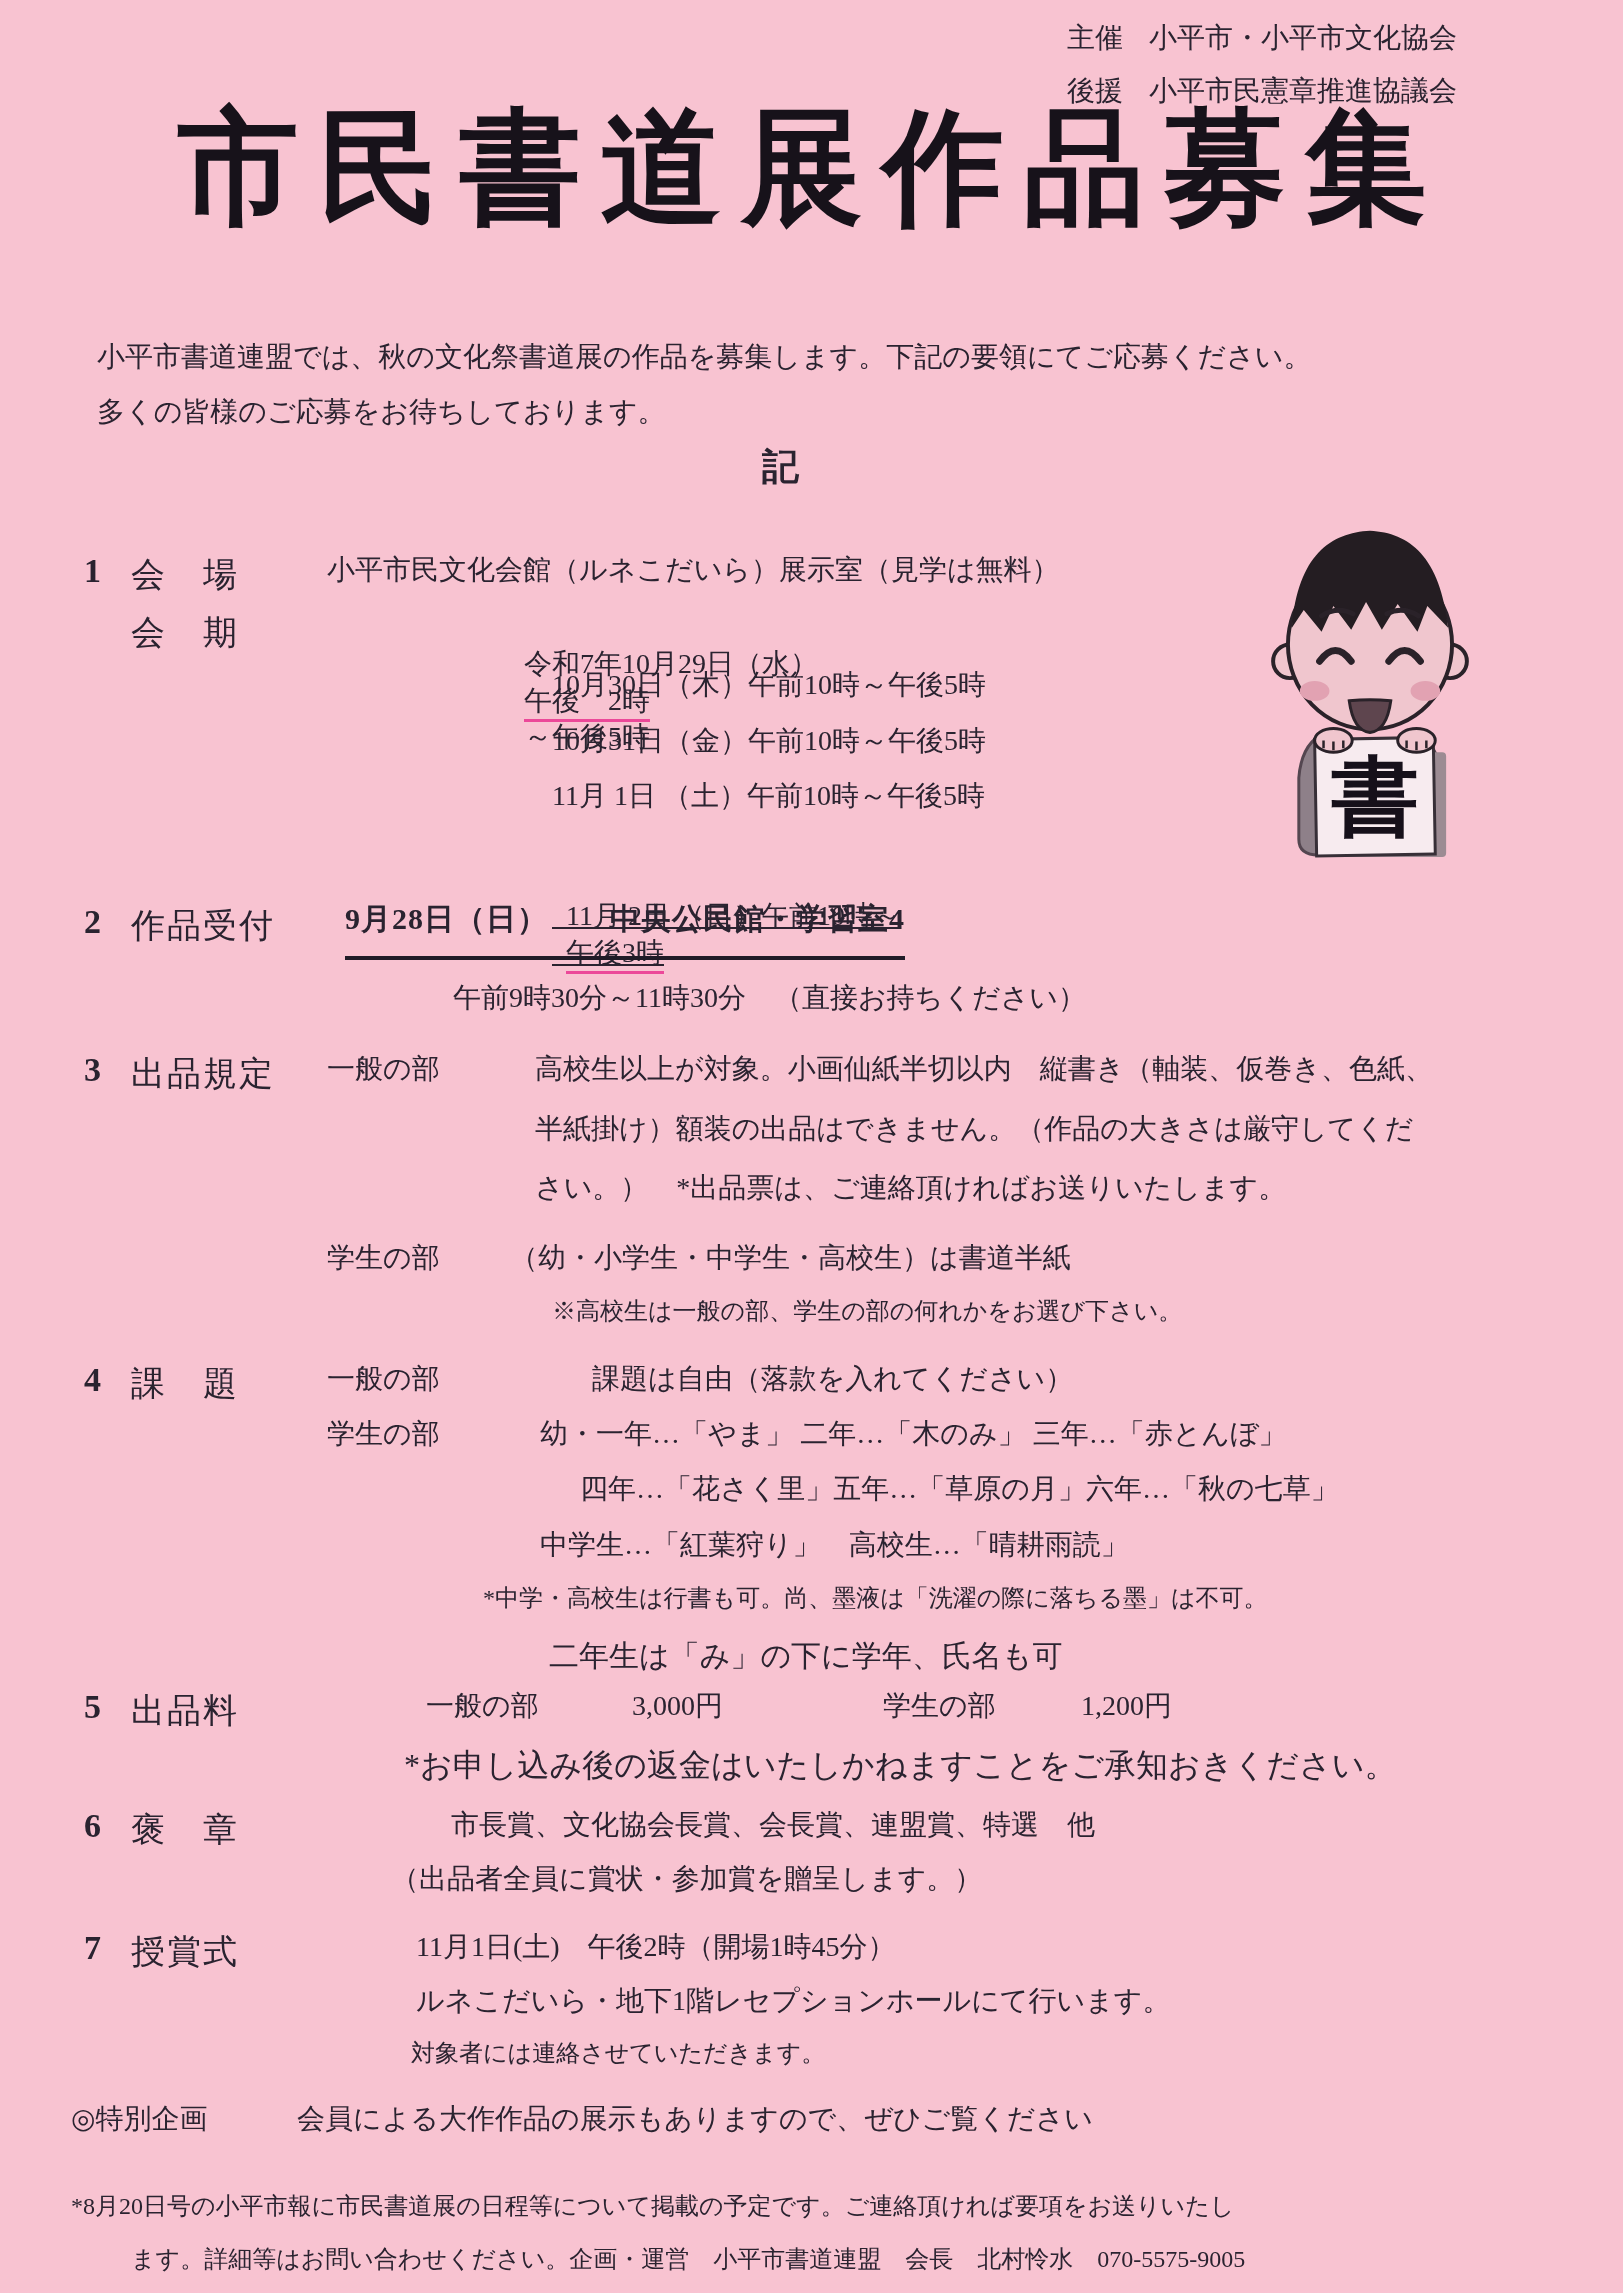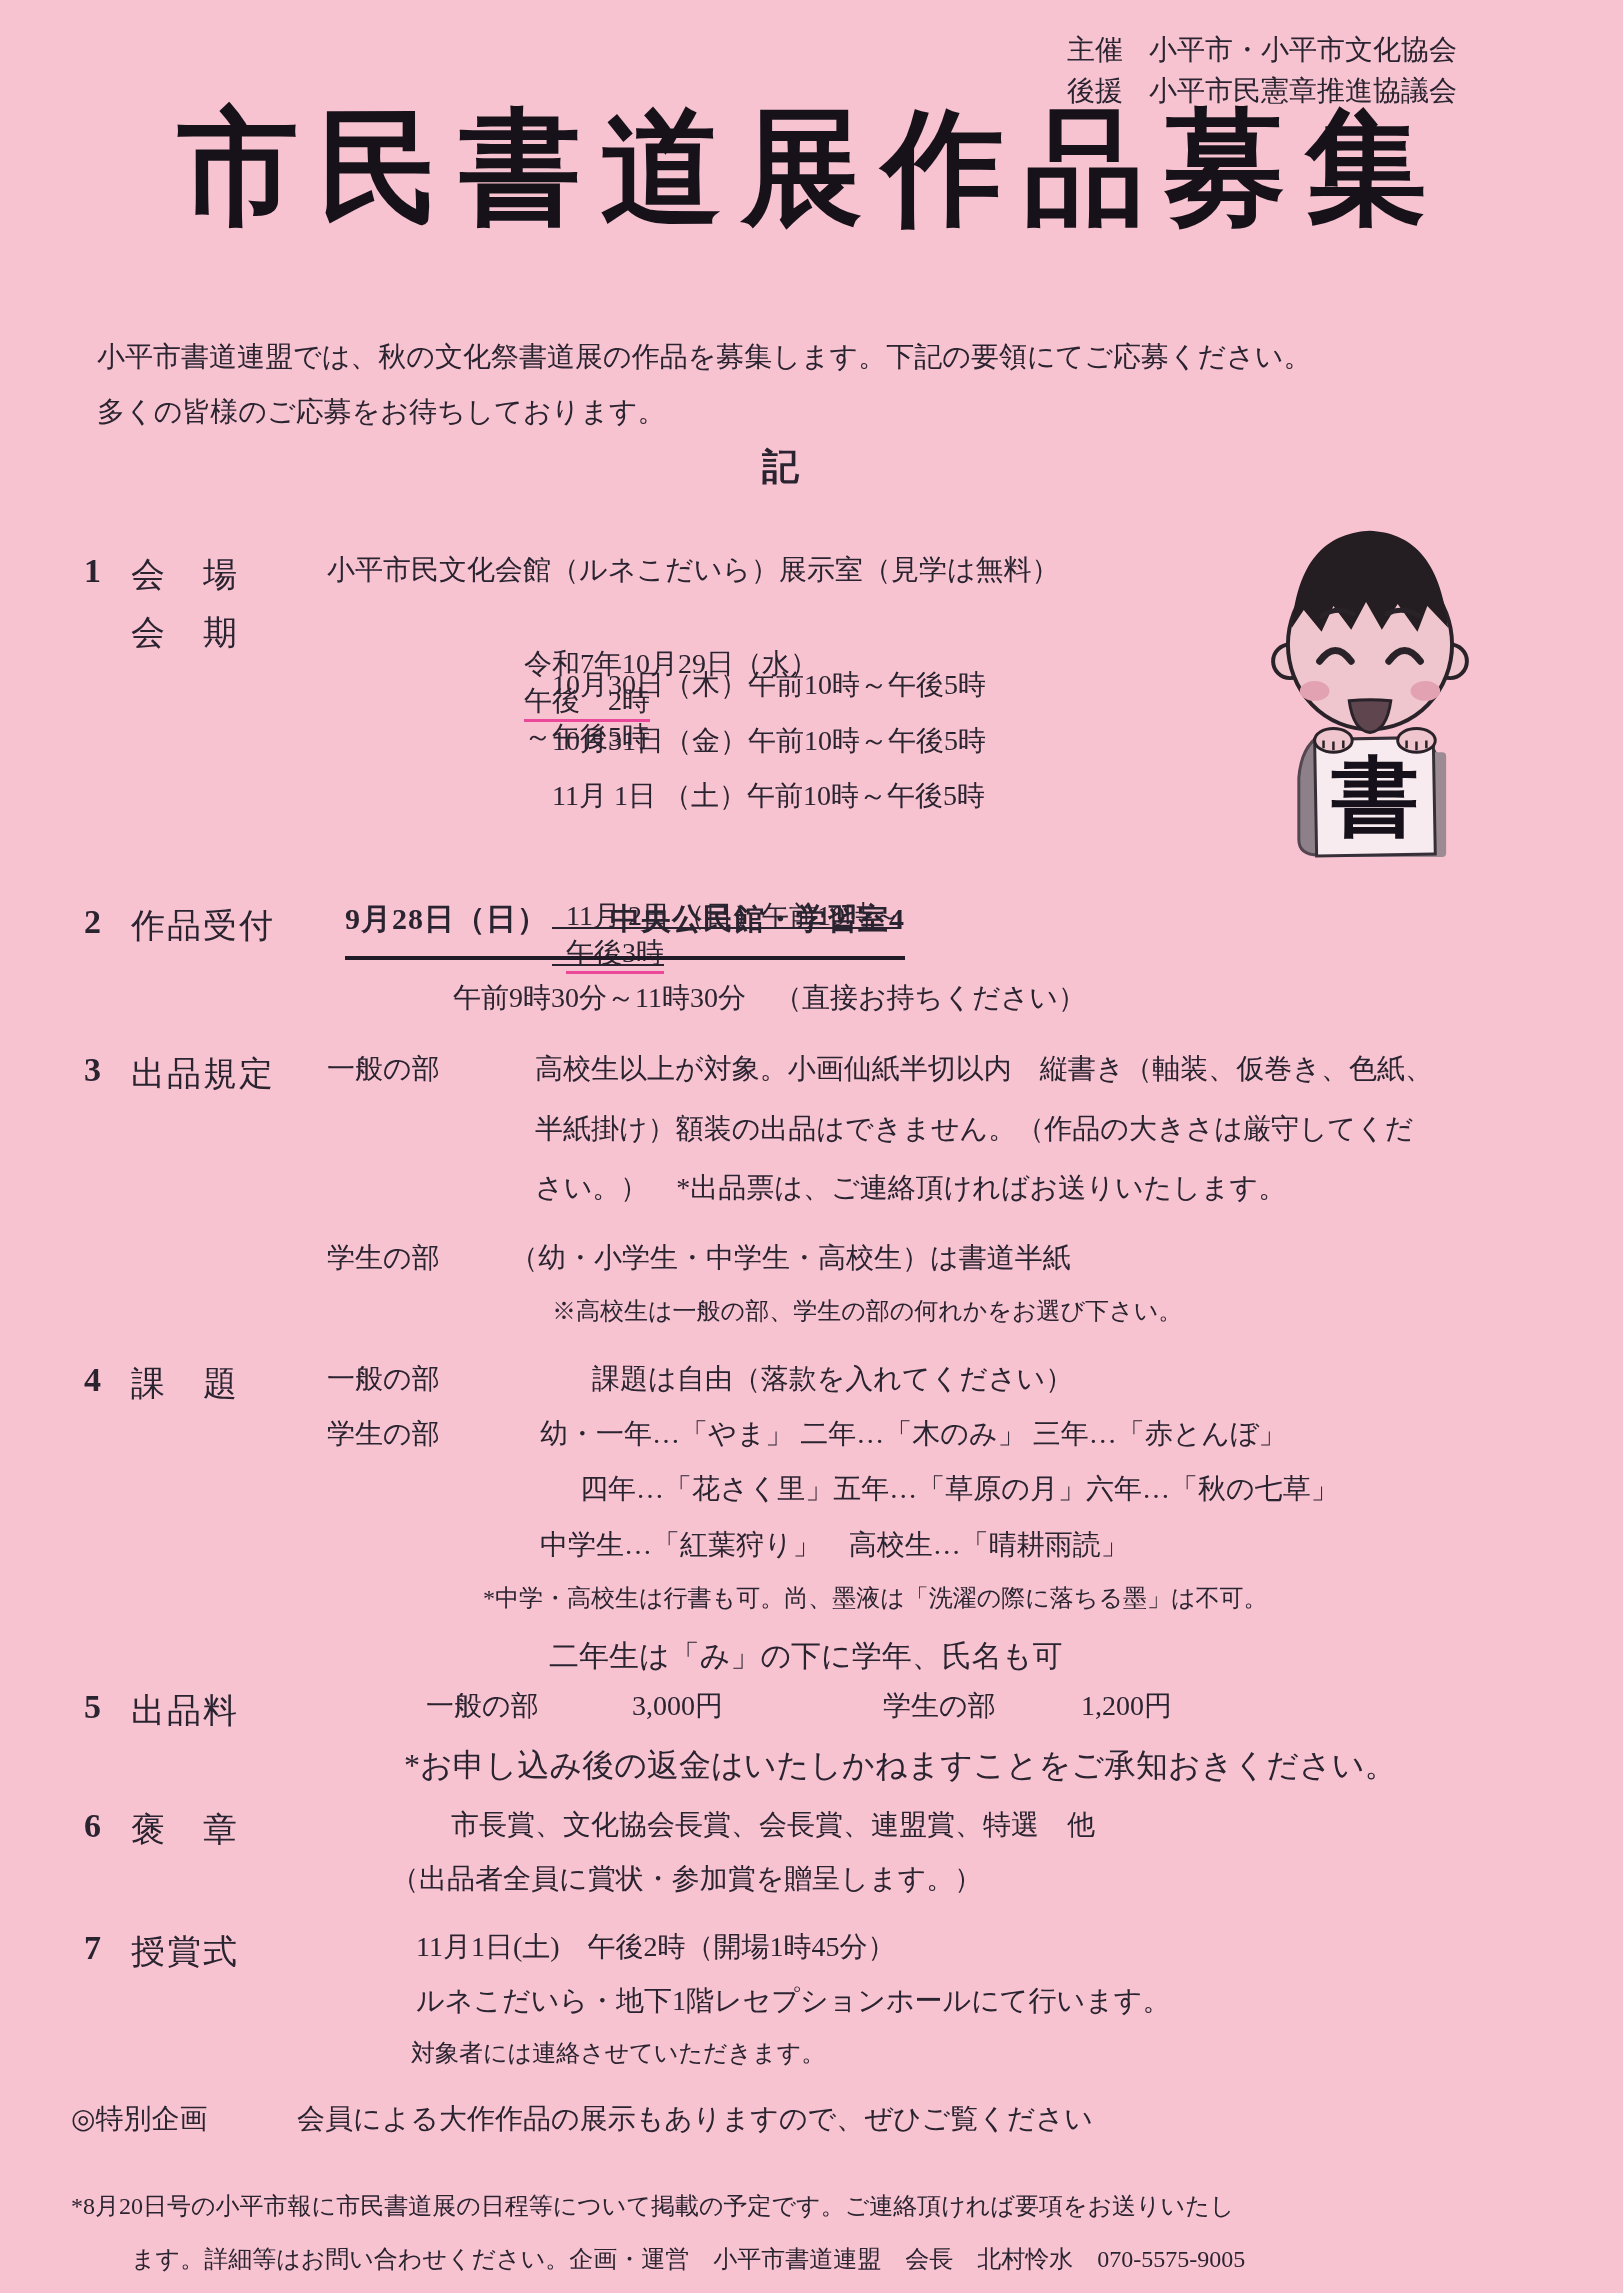--- a/index.html
+++ b/index.html
@@ -28,21 +28,21 @@
   .headline{
     font-size:30px;font-weight:bold;letter-spacing:1px;
     border-bottom:4px solid #211b27;padding-bottom:16px;
   }
   .hdr-line{display:flex;gap:26px;}
   .illus{position:absolute;left:1270px;top:513px;width:200px;height:348px;}
 </style>
 </head>
 <body>
 
-<div class="abs fs28 hdr-line" style="left:1067px;top:28px;">
+<div class="abs fs28 hdr-line" style="left:1067px;top:16px;">
   <span>主催</span>
   <span>小平市・小平市文化協会</span>
 </div>
 <div class="abs fs28 hdr-line" style="left:1067px;top:69px;">
   <span>後援</span>
   <span>小平市民憲章推進協議会</span>
 </div>
 
 <div class="abs title">市民書道展作品募集</div>
 

